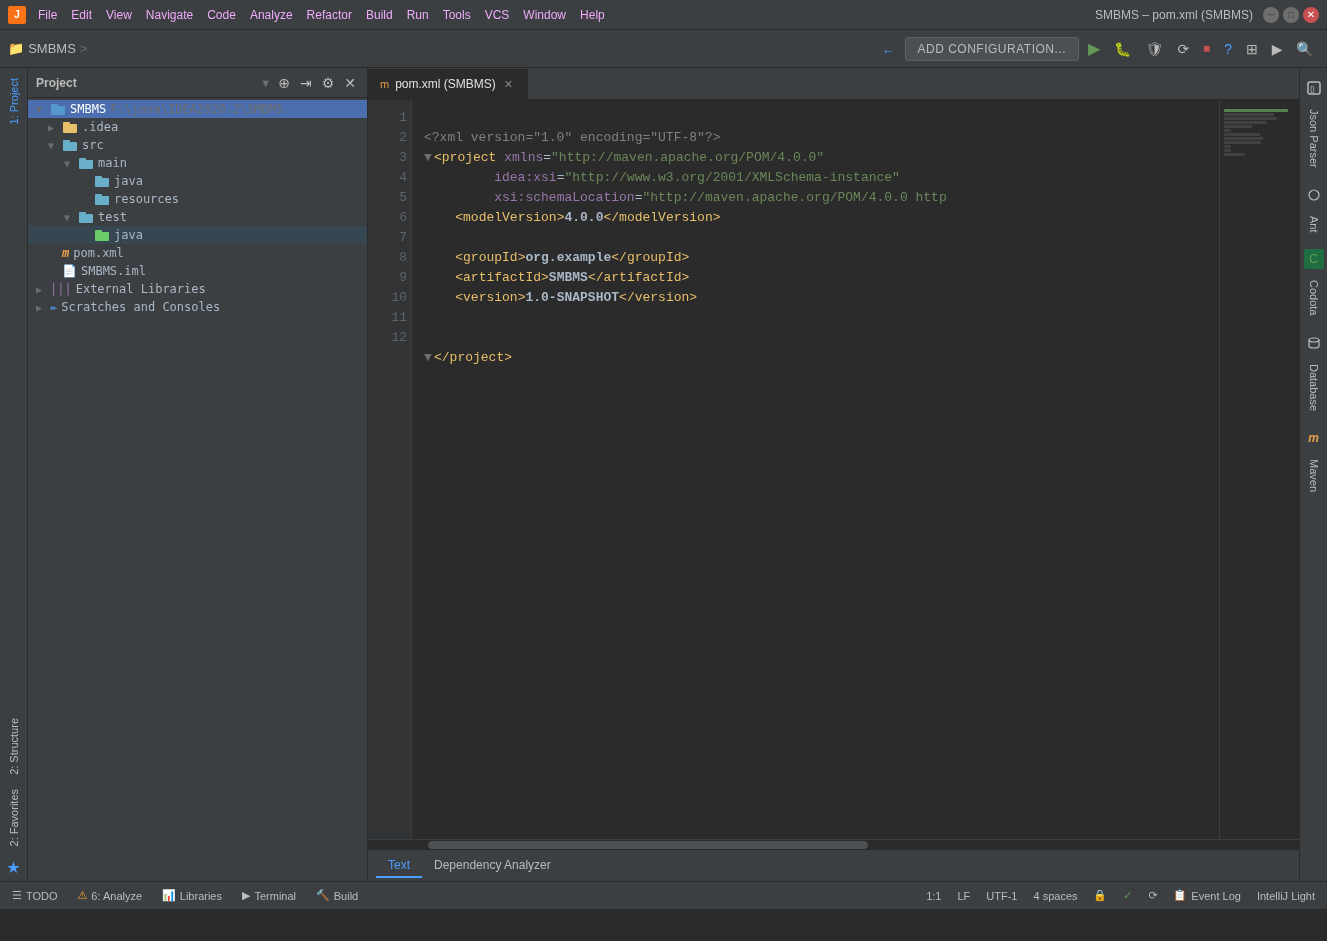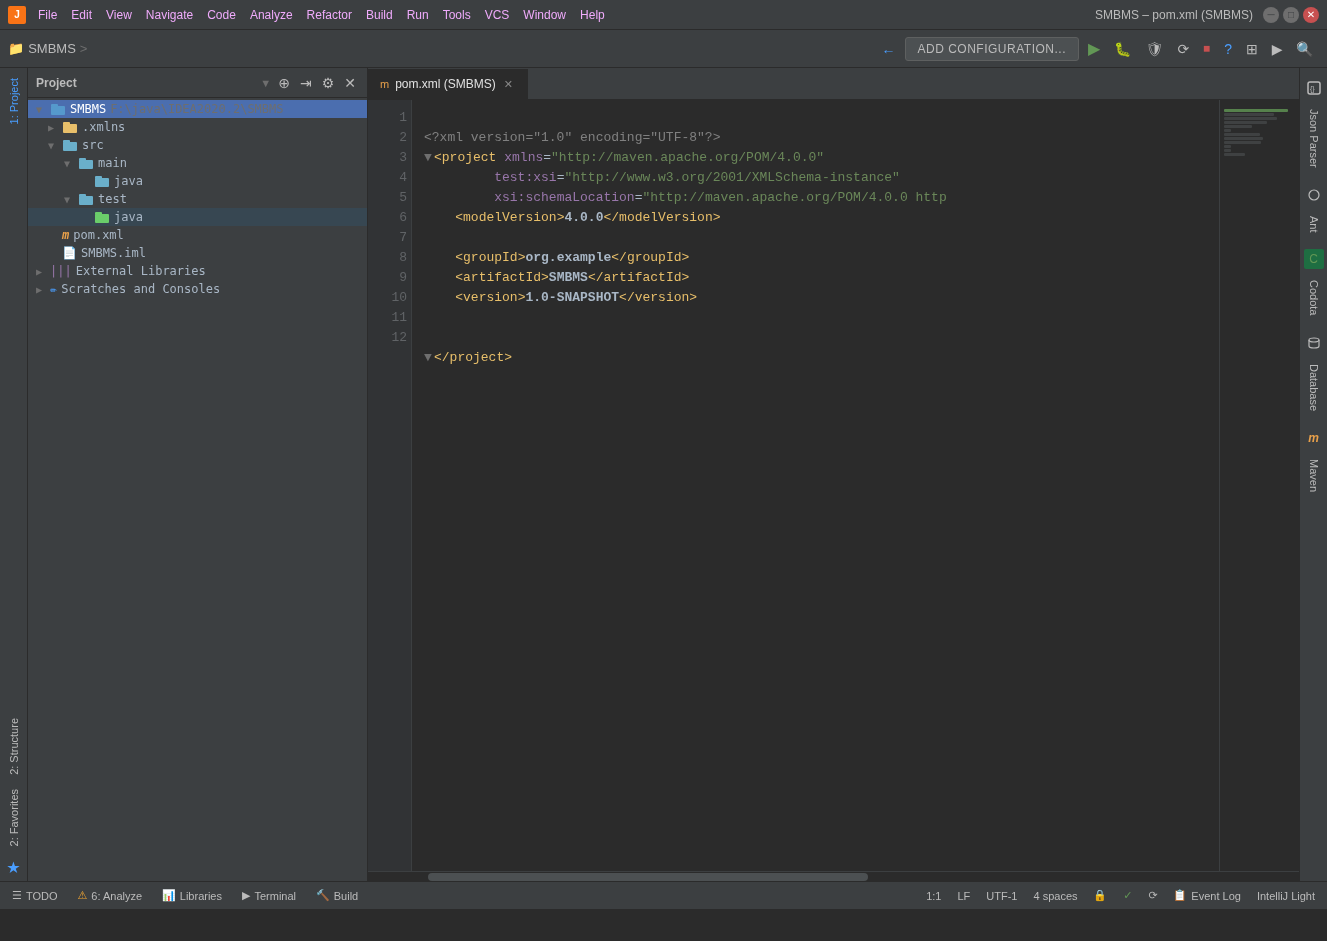--- a/index.html
+++ b/index.html
@@ -190,21 +190,21 @@
         <span class="item-label">SMBMS</span>
         <span class="item-path">F:\java\IDEA2020.2\SMBMS</span>
       </div>
 
       <div class="tree-item indent-1">
         <span class="chevron">▶</span>
         <svg width="16" height="14" style="margin-right:4px;flex-shrink:0;">
             <rect x="1" y="4" width="14" height="9" rx="1" fill="#e8bf6a"></rect>
             <rect x="1" y="2" width="7" height="3" rx="1" fill="#e8bf6a"></rect>
           </svg>
-        <span class="item-label">.xmlns</span>
+        <span class="item-label">.idea</span>
       </div>
 
       <div class="tree-item indent-1">
         <span class="chevron">▼</span>
         <svg width="16" height="14" style="margin-right:4px;flex-shrink:0;">
             <rect x="1" y="4" width="14" height="9" rx="1" fill="#6aafca"></rect>
             <rect x="1" y="2" width="7" height="3" rx="1" fill="#6aafca"></rect>
           </svg>
         <span class="item-label">src</span>
       </div>
@@ -220,20 +220,28 @@
 
       <div class="tree-item indent-3">
         <span class="chevron"> </span>
         <svg width="16" height="14" style="margin-right:4px;flex-shrink:0;">
             <rect x="1" y="4" width="14" height="9" rx="1" fill="#6aafca"></rect>
             <rect x="1" y="2" width="7" height="3" rx="1" fill="#6aafca"></rect>
           </svg>
         <span class="item-label">java</span>
       </div>
 
+      <div class="tree-item indent-3">
+        <span class="chevron"> </span>
+        <svg width="16" height="14" style="margin-right:4px;flex-shrink:0;">
+            <rect x="1" y="4" width="14" height="9" rx="1" fill="#6aafca"></rect>
+            <rect x="1" y="2" width="7" height="3" rx="1" fill="#6aafca"></rect>
+          </svg>
+        <span class="item-label">resources</span>
+      </div>
 
       <div class="tree-item indent-2">
         <span class="chevron">▼</span>
         <svg width="16" height="14" style="margin-right:4px;flex-shrink:0;">
             <rect x="1" y="4" width="14" height="9" rx="1" fill="#6aafca"></rect>
             <rect x="1" y="2" width="7" height="3" rx="1" fill="#6aafca"></rect>
           </svg>
         <span class="item-label">test</span>
       </div>
 
@@ -293,21 +301,21 @@
         <div>7</div>
         <div>8</div>
         <div>9</div>
         <div>10</div>
         <div>11</div>
         <div>12</div>
       </div>
       <div class="code-content">
 <span class="xml-prolog">&lt;?xml version="1.0" encoding="UTF-8"?&gt;</span>
 <span class="collapse-arrow">▼</span><span class="xml-bracket">&lt;</span><span class="xml-tag">project</span> <span class="xml-attr">xmlns</span>=<span class="xml-value">"http://maven.apache.org/POM/4.0.0"</span>
-         <span class="xml-attr">test:xsi</span>=<span class="xml-value">"http://www.w3.org/2001/XMLSchema-instance"</span>
+         <span class="xml-attr">idea:xsi</span>=<span class="xml-value">"http://www.w3.org/2001/XMLSchema-instance"</span>
          <span class="xml-attr">xsi:schemaLocation</span>=<span class="xml-value">"http://maven.apache.org/POM/4.0.0 http</span>
     <span class="xml-bracket">&lt;</span><span class="xml-tag">modelVersion</span><span class="xml-bracket">&gt;</span><span class="xml-text">4.0.0</span><span class="xml-bracket">&lt;/</span><span class="xml-tag">modelVersion</span><span class="xml-bracket">&gt;</span>
 
     <span class="xml-bracket">&lt;</span><span class="xml-tag">groupId</span><span class="xml-bracket">&gt;</span><span class="xml-text">org.example</span><span class="xml-bracket">&lt;/</span><span class="xml-tag">groupId</span><span class="xml-bracket">&gt;</span>
     <span class="xml-bracket">&lt;</span><span class="xml-tag">artifactId</span><span class="xml-bracket">&gt;</span><span class="xml-text">SMBMS</span><span class="xml-bracket">&lt;/</span><span class="xml-tag">artifactId</span><span class="xml-bracket">&gt;</span>
     <span class="xml-bracket">&lt;</span><span class="xml-tag">version</span><span class="xml-bracket">&gt;</span><span class="xml-text">1.0-SNAPSHOT</span><span class="xml-bracket">&lt;/</span><span class="xml-tag">version</span><span class="xml-bracket">&gt;</span>
 
 
 <span class="collapse-arrow">▼</span><span class="xml-bracket">&lt;/</span><span class="xml-tag">project</span><span class="xml-bracket">&gt;</span></div>
       <div class="checkmark">✓</div>
@@ -327,20 +335,24 @@
           <div class="mini-line" style="width:10%;"></div>
           <div class="mini-line" style="width:30%;"></div>
         </div>
       </div>
     </div>
 
     <div class="horizontal-scroll">
       <div class="scroll-thumb"></div>
     </div>
 
+    <div class="bottom-tabs">
+      <span class="bottom-tab active">Text</span>
+      <span class="bottom-tab">Dependency Analyzer</span>
+    </div>
   </div>
 
   <div class="right-strip">
     <div class="right-strip-icon" style="margin-top:8px;">
       <svg width="14" height="14" viewBox="0 0 14 14">
           <rect x="1" y="1" width="12" height="12" rx="2" fill="none" stroke="#bbbbbb" stroke-width="1.5"></rect>
           <text x="3" y="10" font-size="7" fill="#bbbbbb">{}</text>
         </svg>
     </div>
     <span class="right-strip-btn">Json Parser</span>

